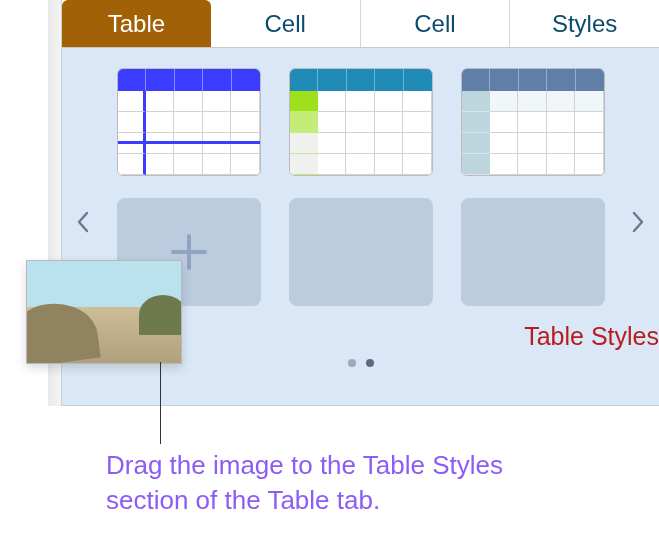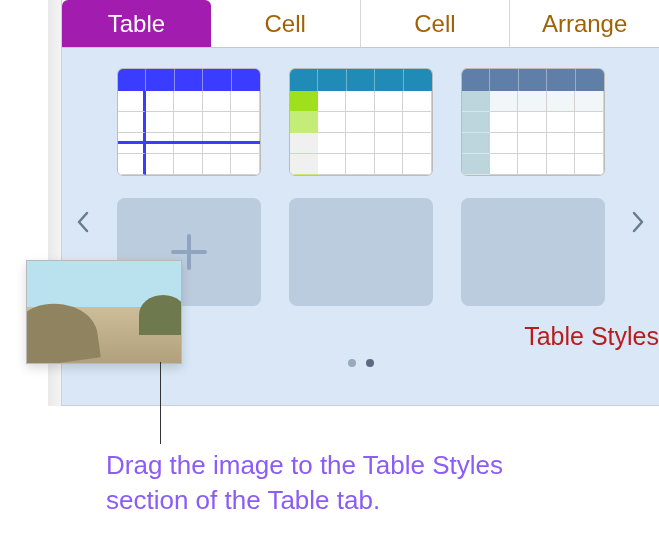--- a/index.html
+++ b/index.html
@@ -36,28 +36,28 @@
       height: 48px;
       border-bottom: 1px solid #c9c9c9;
       background: #fff;
     }
     .tab {
       flex: 1;
       display: flex;
       align-items: center;
       justify-content: center;
       font-size: 24px;
-      color: #a16207;
+      color: #0c4a6e;
       border-right: 1px solid #d7d7d7;
       cursor: pointer;
       user-select: none;
     }
     .tab:last-child { border-right: none; }
     .tab.active {
-      background: #a21caf;
+      background: #a16207;
       color: #fff;
       border-right: none;
       border-radius: 6px 6px 0 0;
       font-weight: 500;
     }
     .styles-section {
       background: #d9e7f6;
       padding: 20px 0 18px 0;
       border-bottom: 1px solid #c3cfdd;
       position: relative;
@@ -241,21 +241,21 @@
 <body>
 
 <div class="left-edge"></div>
 
 <div class="panel-wrap">
 
   <div class="tabbar">
     <div class="tab active">Table</div>
     <div class="tab">Cell</div>
     <div class="tab">Cell</div>
-    <div class="tab">Arrange</div>
+    <div class="tab">Styles</div>
   </div>
 
   <div class="styles-section">
 
     <span class="style-nav left">
       <svg width="14" height="22" viewBox="0 0 14 22">
           <path d="M11 2 L3 11 L11 20" stroke="#6a7b90" stroke-width="2.5" fill="none" stroke-linecap="round" stroke-linejoin="round"></path>
         </svg>
     </span>
     <span class="style-nav right">

